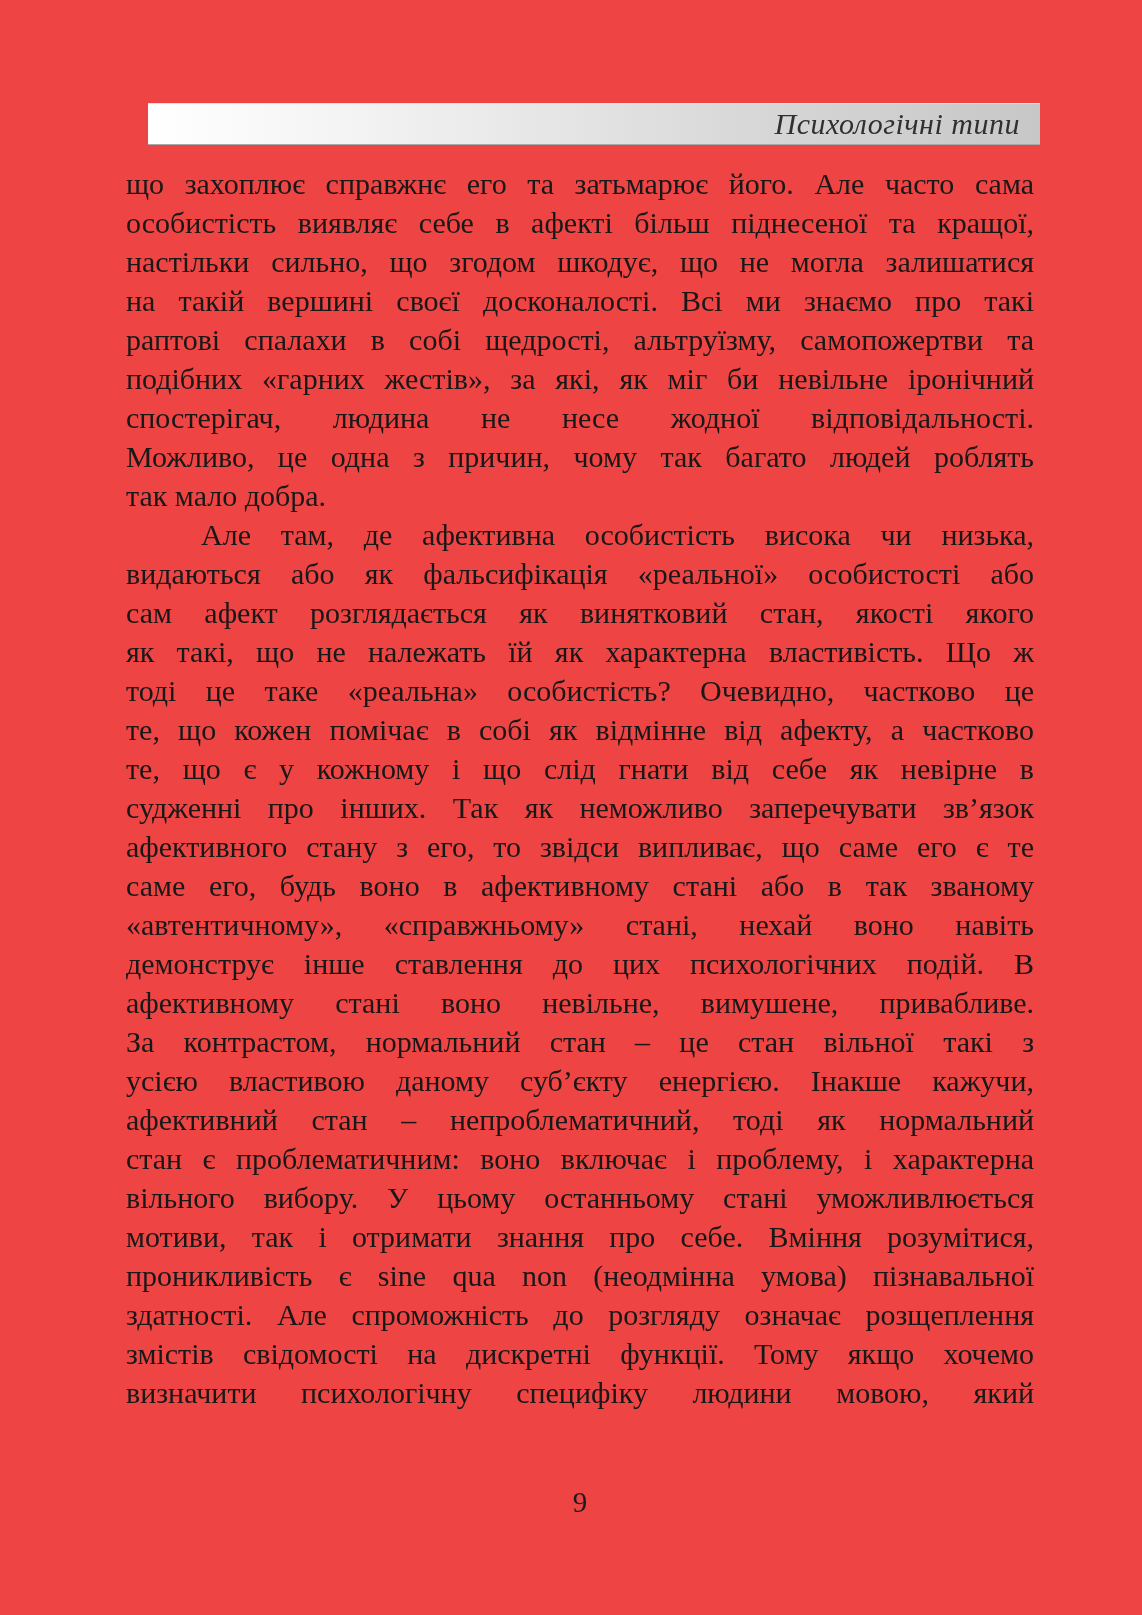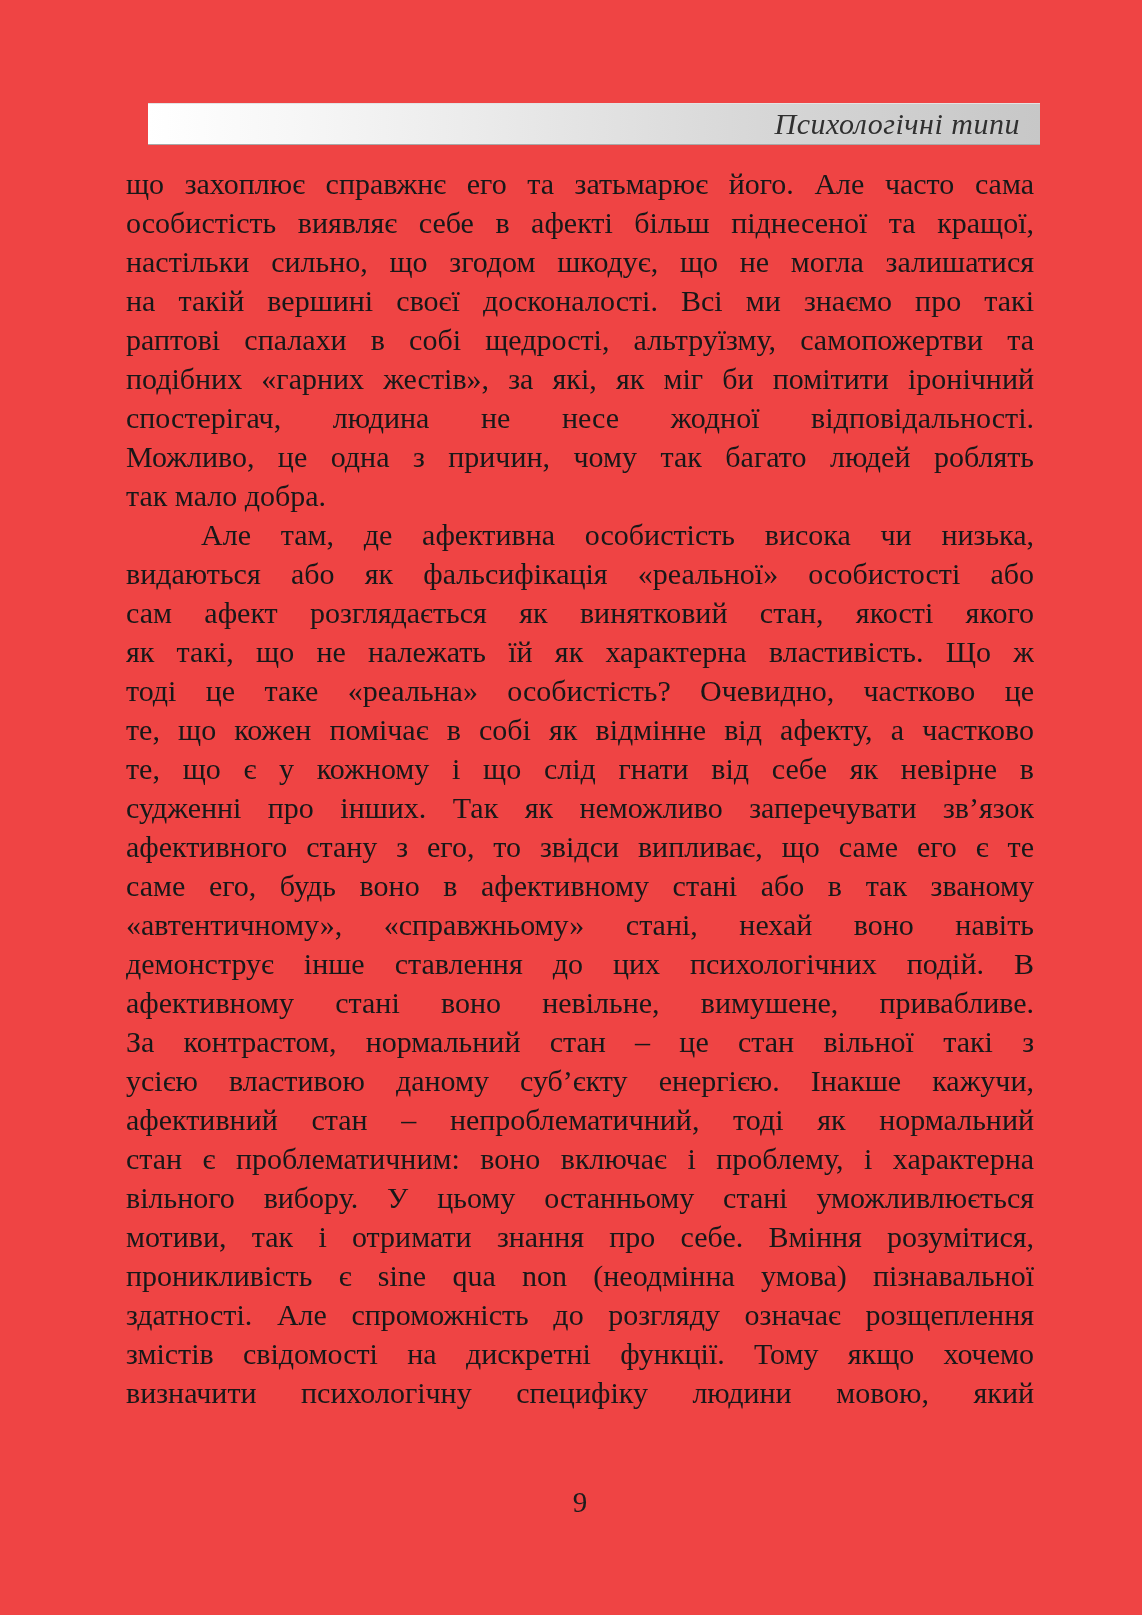--- a/index.html
+++ b/index.html
@@ -93,21 +93,21 @@
     <span class="running-head-title">Психологічні типи</span>
   </header>
 
   <main class="text-block" id="text-block">
       <div class="paragraph">
         <div class="line">що захоплює справжнє его та затьмарює його. Але часто сама</div>
         <div class="line">особистість виявляє себе в афекті більш піднесеної та кращої,</div>
         <div class="line">настільки сильно, що згодом шкодує, що не могла залишатися</div>
         <div class="line">на такій вершині своєї досконалості. Всі ми знаємо про такі</div>
         <div class="line">раптові спалахи в собі щедрості, альтруїзму, самопожертви та</div>
-        <div class="line">подібних «гарних жестів», за які, як міг би помітити іронічний</div>
+        <div class="line">подібних «гарних жестів», за які, як міг би невільне іронічний</div>
         <div class="line">спостерігач, людина не несе жодної відповідальності.</div>
         <div class="line">Можливо, це одна з причин, чому так багато людей роблять</div>
         <div class="line last-left">так мало добра.</div>
       </div>
       <div class="paragraph">
         <div class="line indent">Але там, де афективна особистість висока чи низька,</div>
         <div class="line">видаються або як фальсифікація «реальної» особистості або</div>
         <div class="line">сам афект розглядається як винятковий стан, якості якого</div>
         <div class="line">як такі, що не належать їй як характерна властивість. Що ж</div>
         <div class="line">тоді це таке «реальна» особистість? Очевидно, частково це</div>

